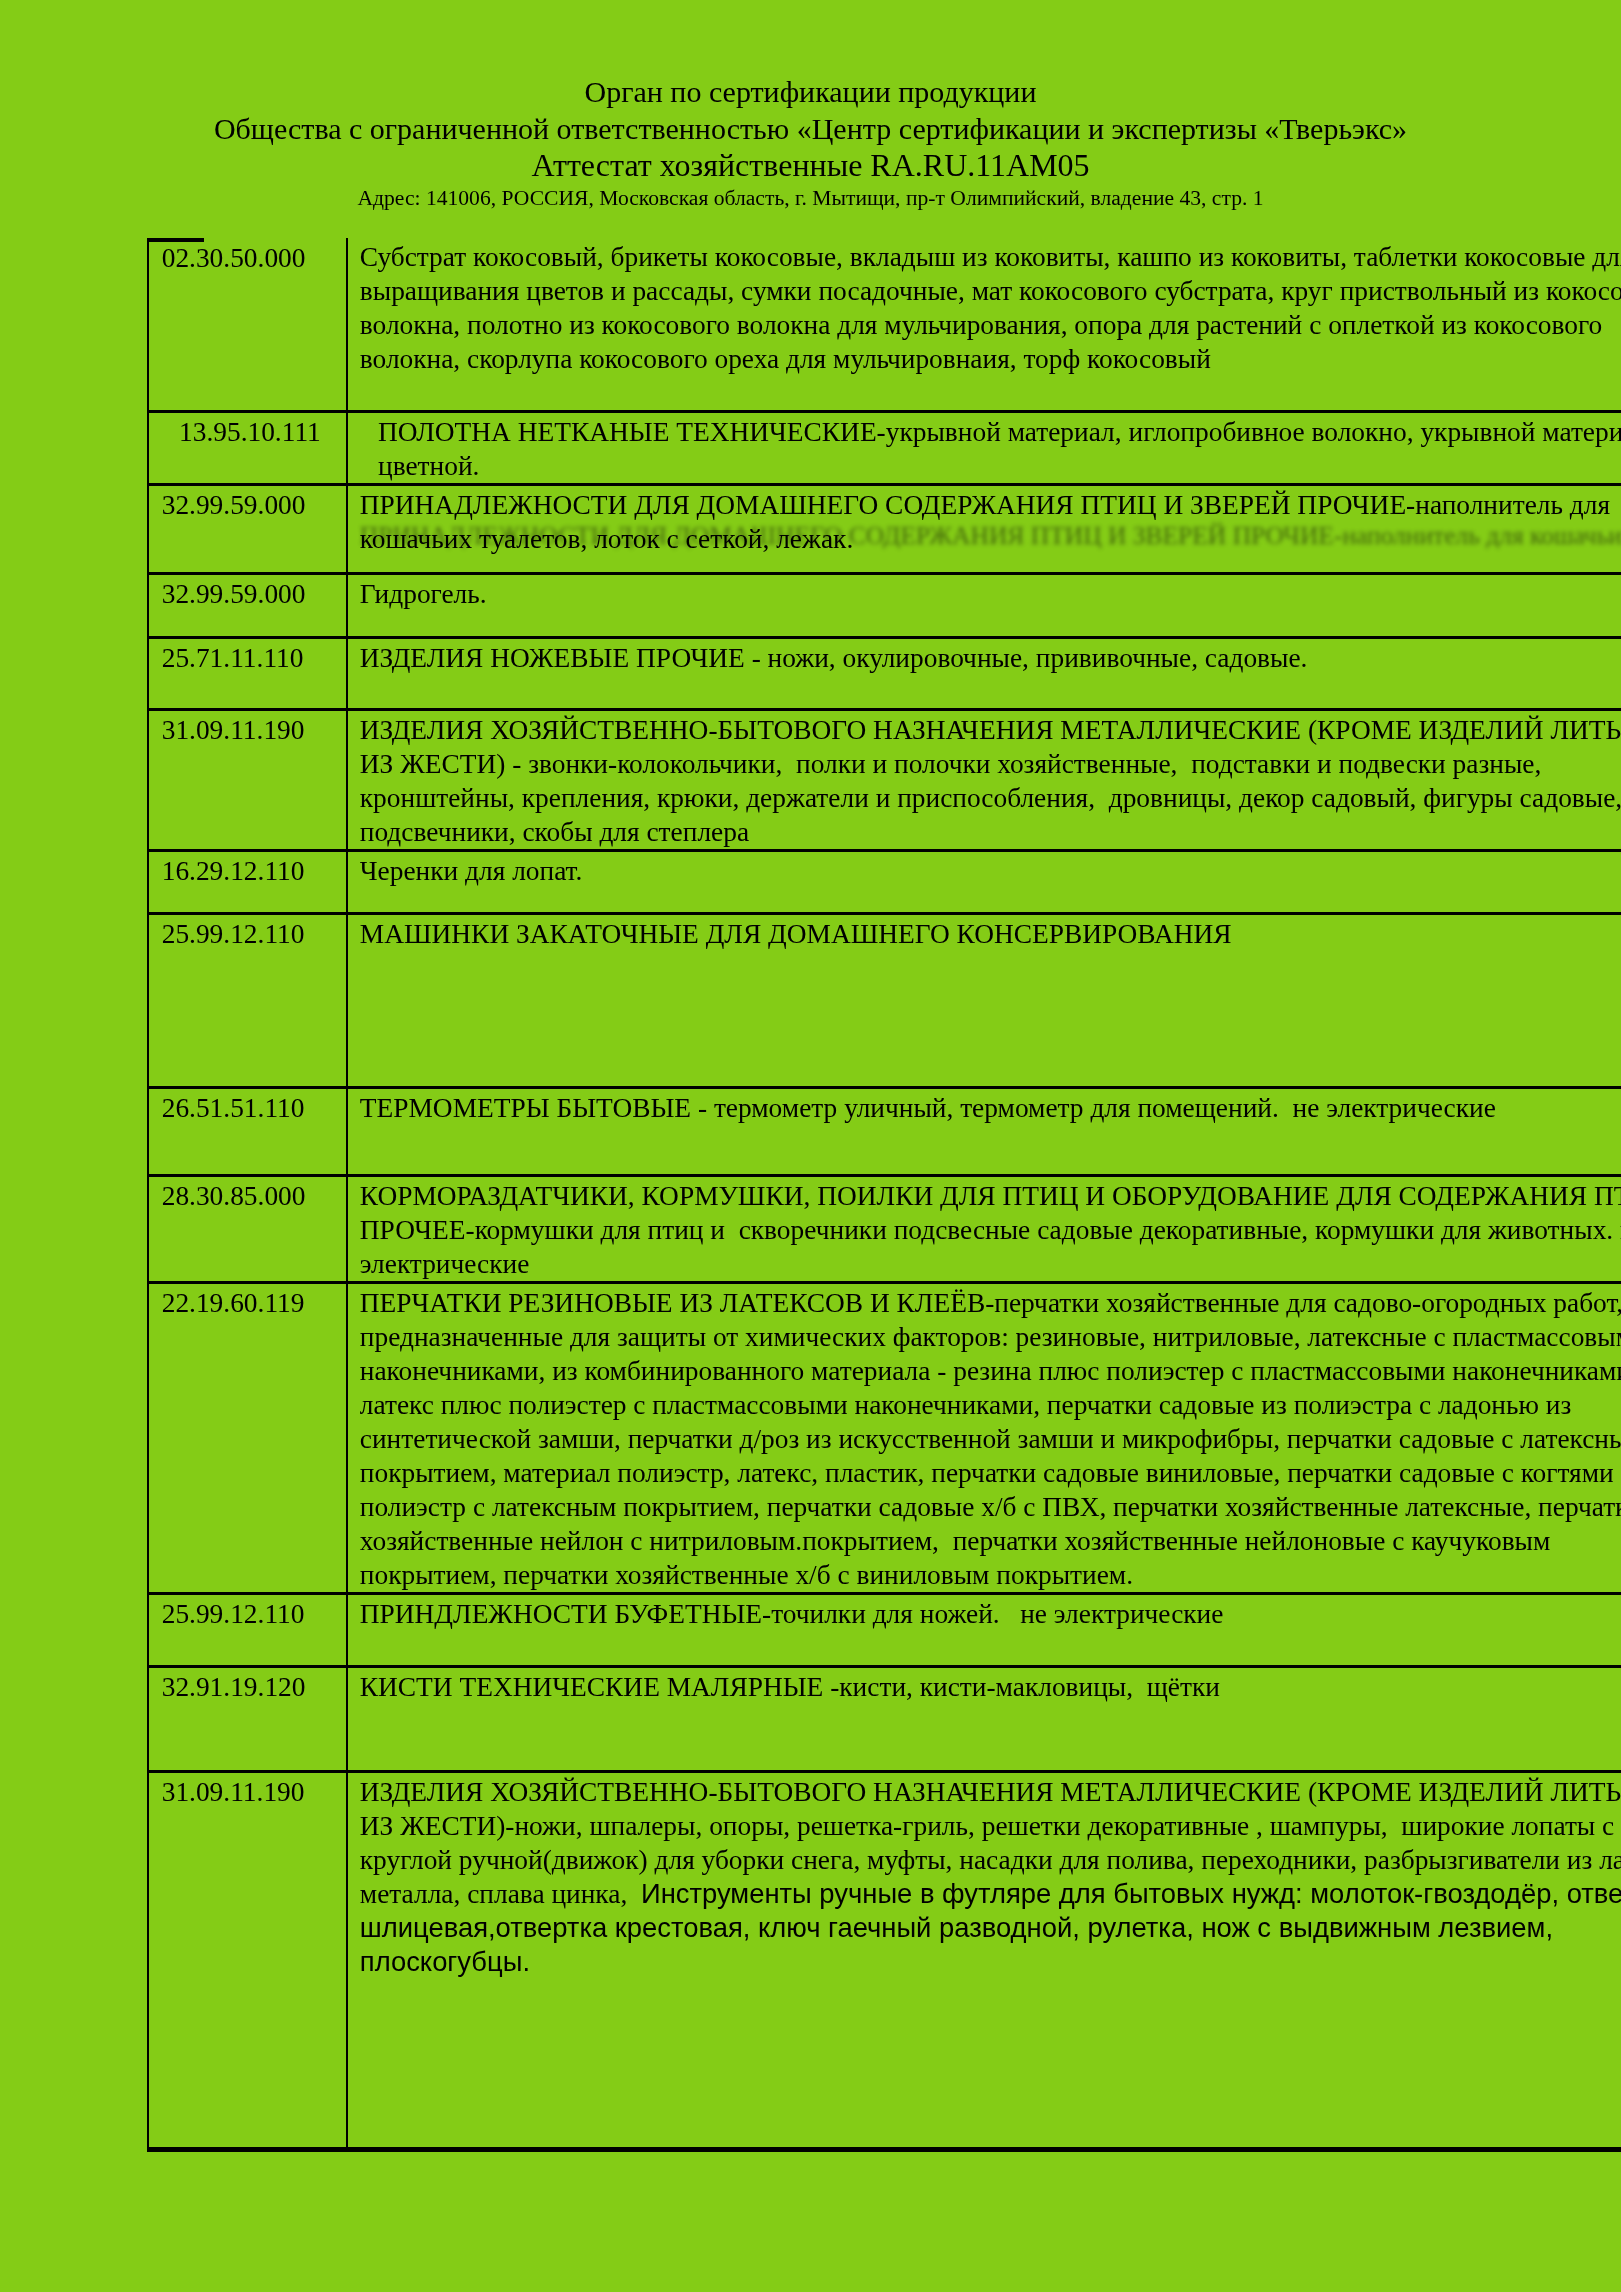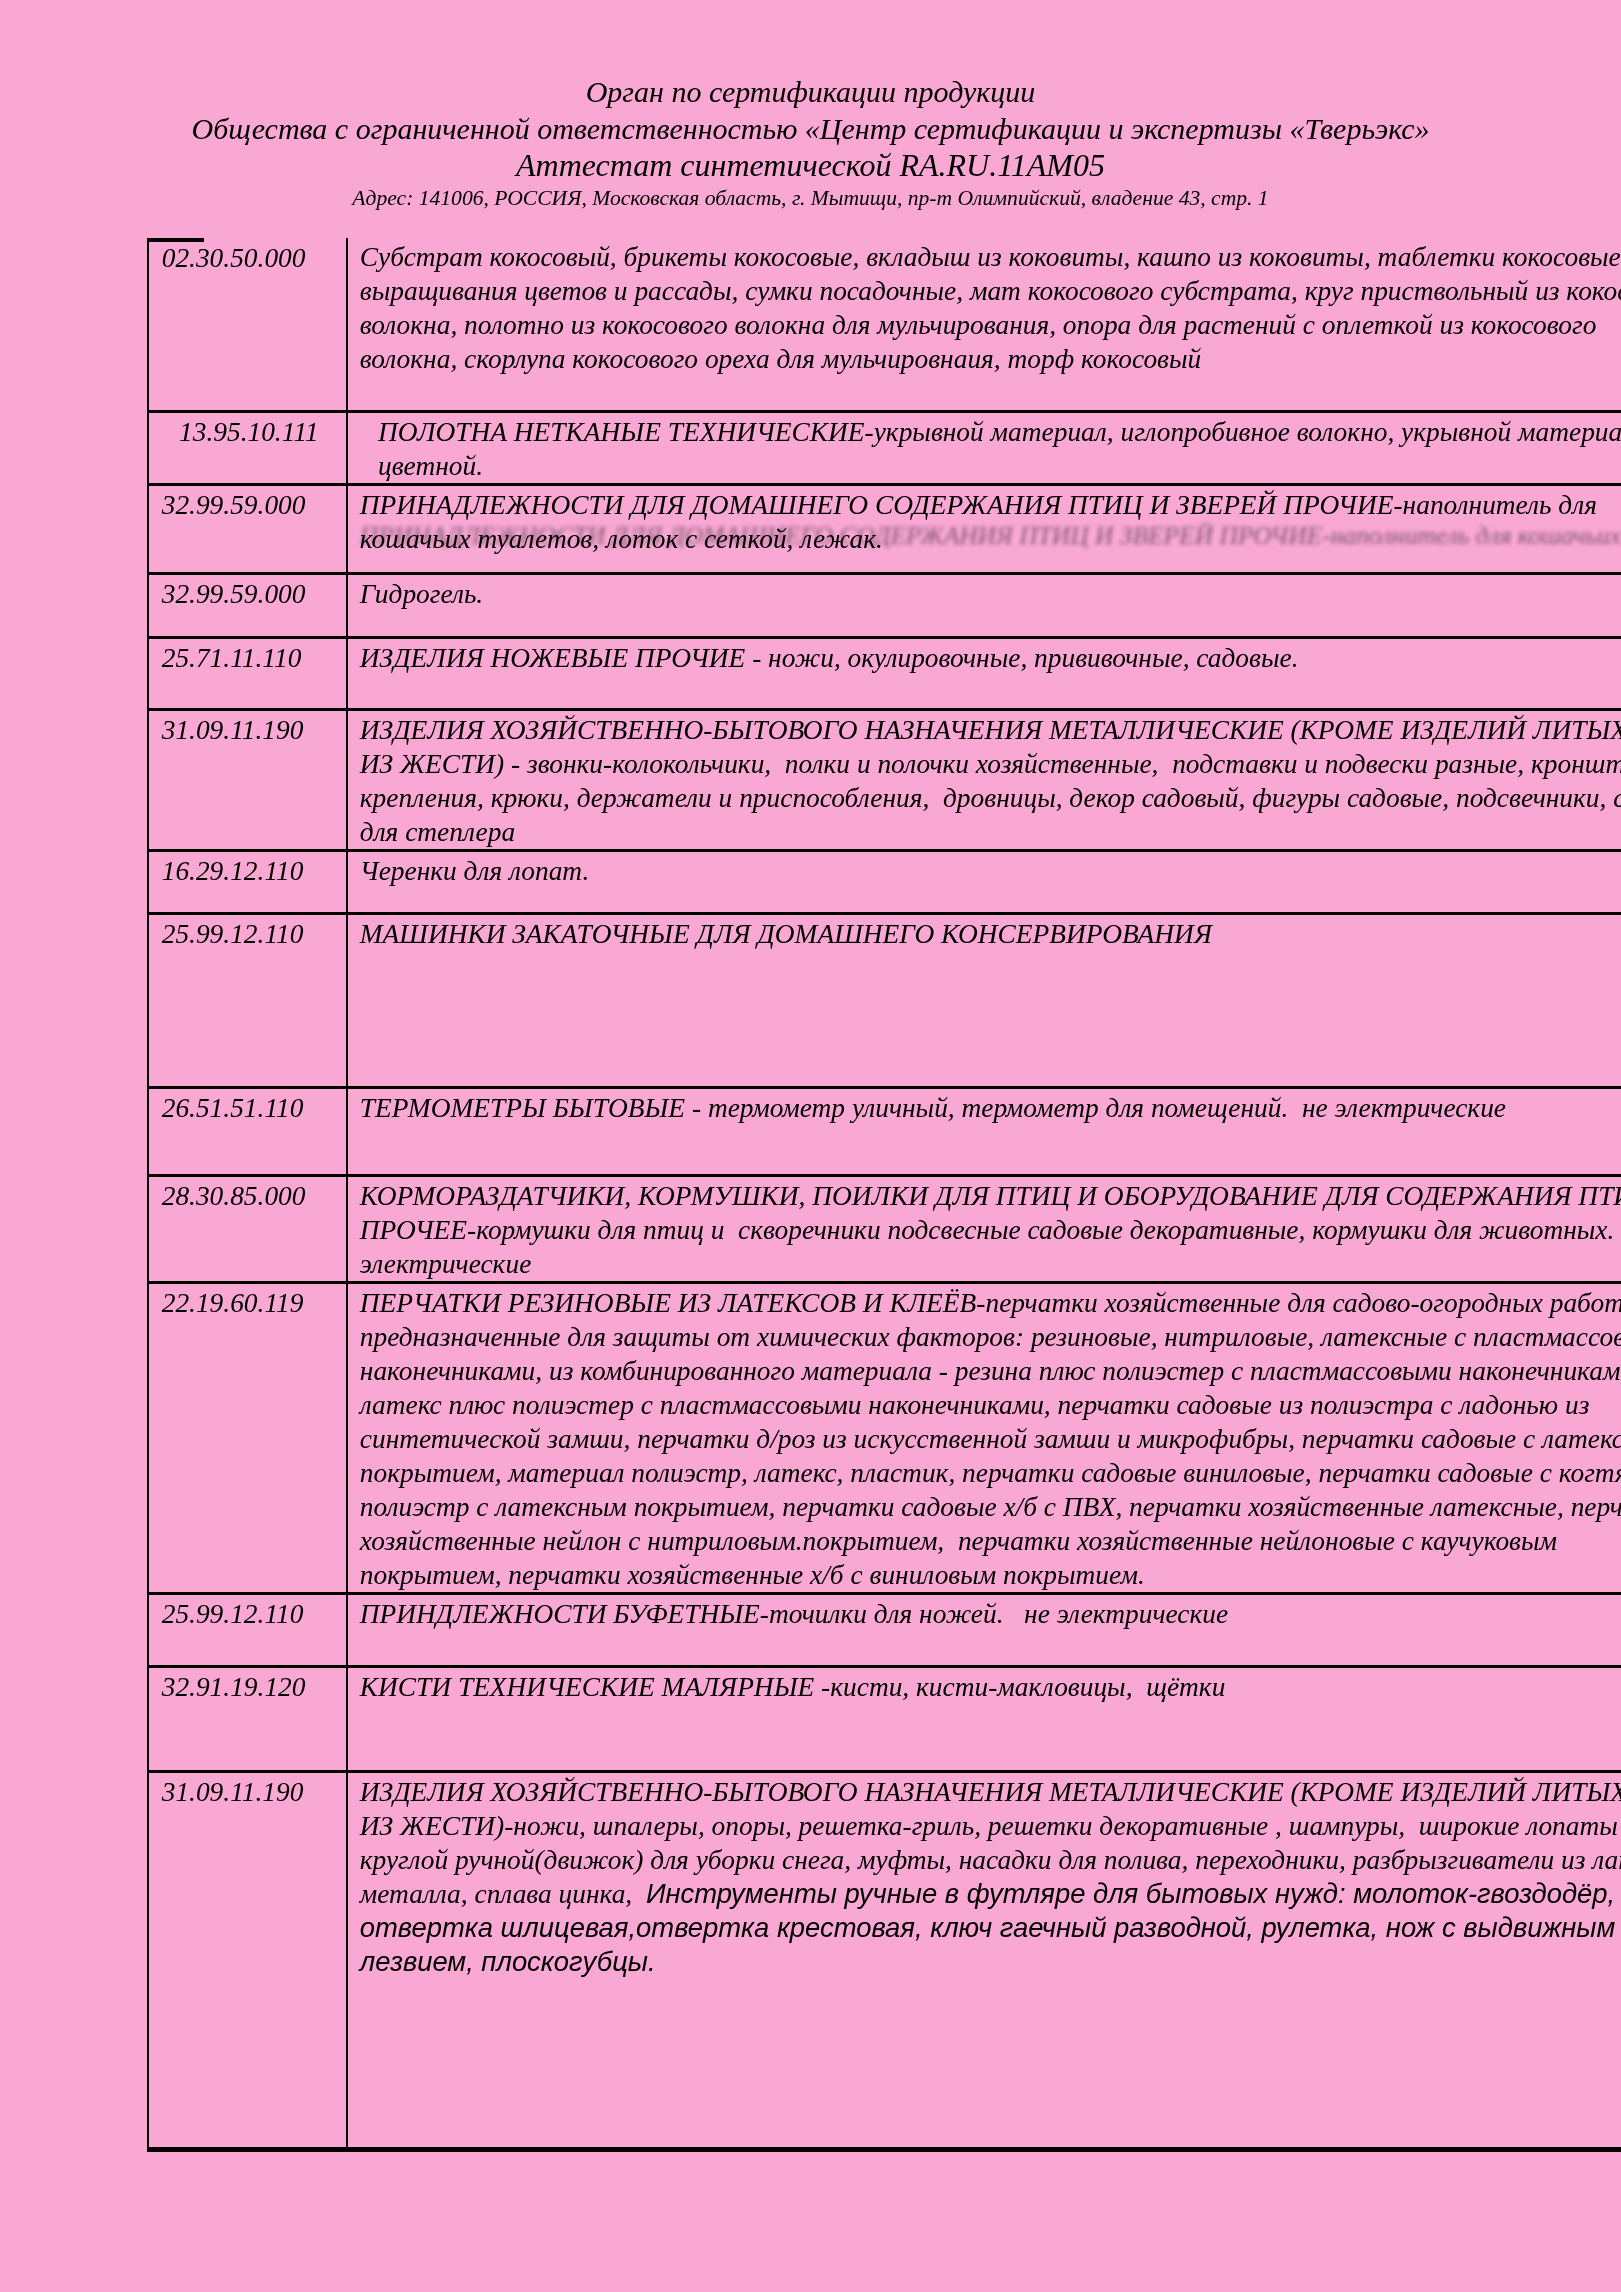--- a/index.html
+++ b/index.html
@@ -1,25 +1,24 @@
 <!DOCTYPE html>
 <html lang="ru"><head>
 <meta charset="utf-8">
 <style>
   html, body { margin: 0; padding: 0; background: #e8e8e8; }
   .page {
     position: relative;
     width: 1621px;
     height: 2293px;
     margin: 0 auto;
-    background: #f9a8d4;
+    background: #84cc16;
     color: #000;
     font-family: "Liberation Serif", serif;
     overflow: hidden;
-    font-style: italic;
   }
 
   
   .doc-header { text-align: center; padding-top: 73px; }
   .h-line  { font-size: 30px; line-height: 37px; white-space: nowrap; }
   .h-line3 { font-size: 32px; }
   .h-address { font-size: 21.6px; line-height: 29px; white-space: nowrap; }
 
   
   .table-wrap { position: absolute; top: 238px; left: 147px; width: 1418px; }
@@ -80,21 +79,21 @@
   table.cert tr:nth-child(17) td { height: 241px; }
 </style>
 </head>
 <body>
 
 <div class="page">
 
   <div class="doc-header">
     <div class="h-line">Орган по сертификации продукции</div>
     <div class="h-line">Общества с ограниченной ответственностью «Центр сертификации и экспертизы «Тверьэкс»</div>
-    <div class="h-line h-line3">Аттестат синтетической RA.RU.11АМ05</div>
+    <div class="h-line h-line3">Аттестат хозяйственные RA.RU.11АМ05</div>
     <div class="h-address">Адрес: 141006, РОССИЯ, Московская область, г. Мытищи, пр-т Олимпийский, владение 43, стр. 1</div>
   </div>
 
   <div class="top-rule-fragment"></div>
 
   <div class="table-wrap">
     <table class="cert">
       <colgroup>
         <col style="width:199px">
         <col>

